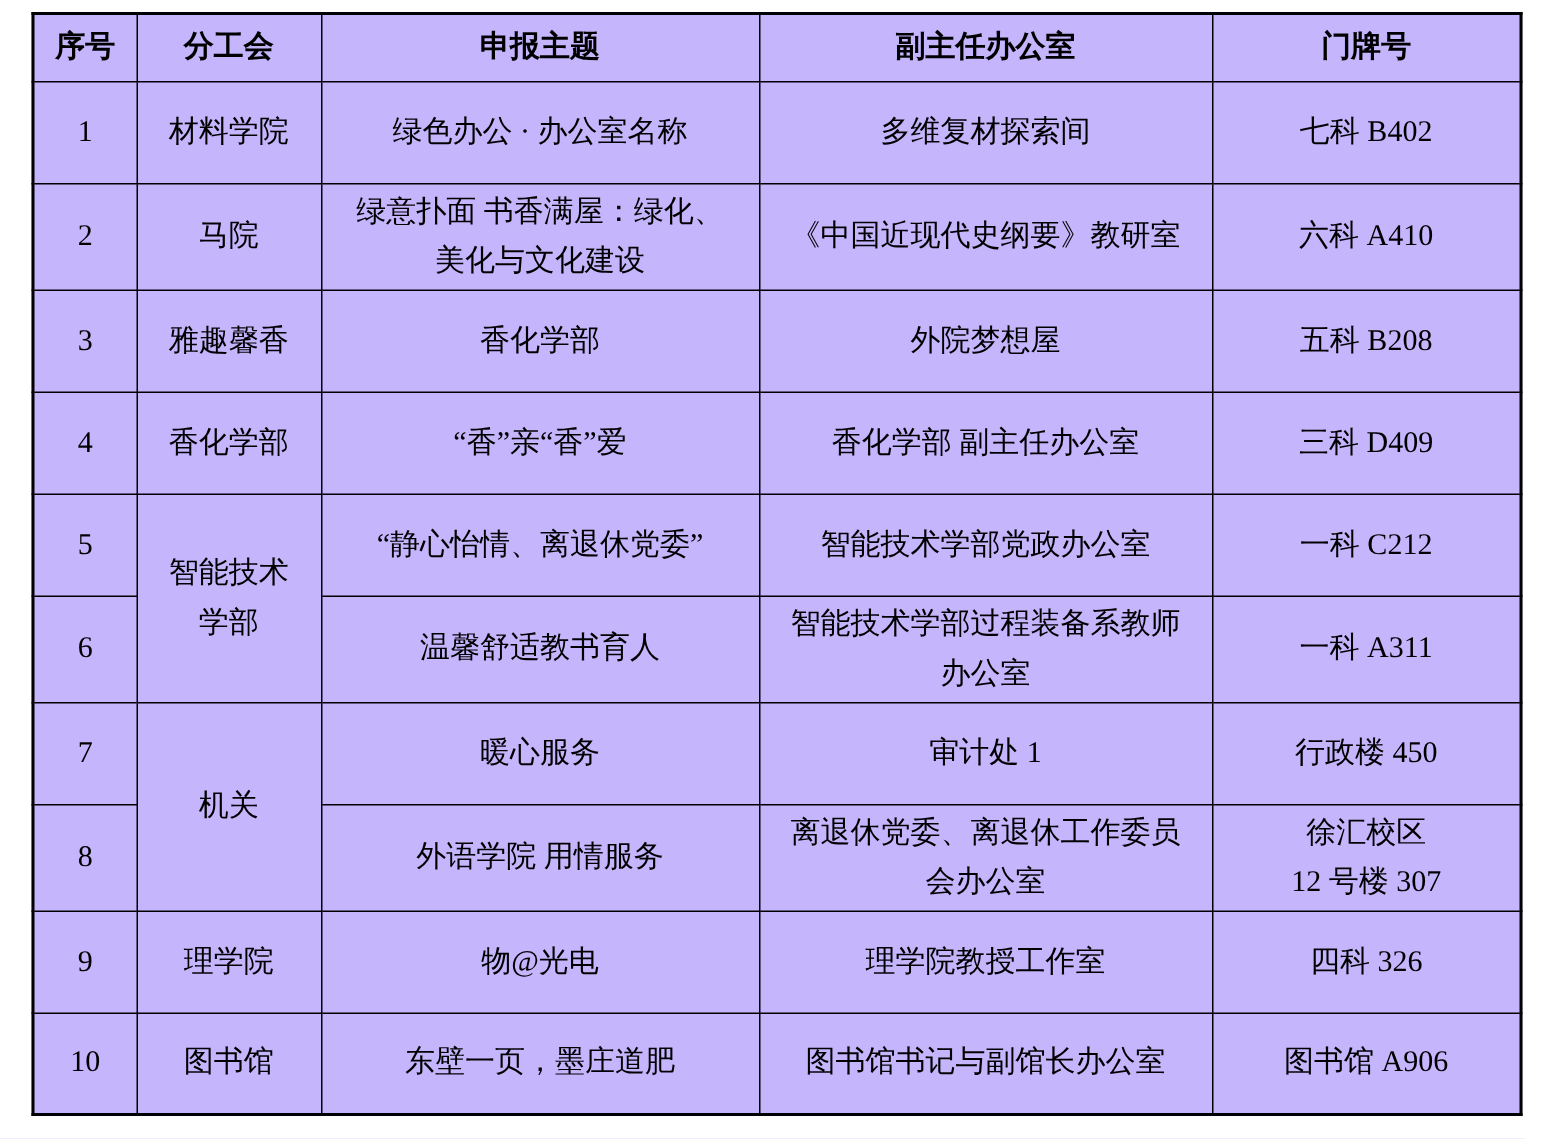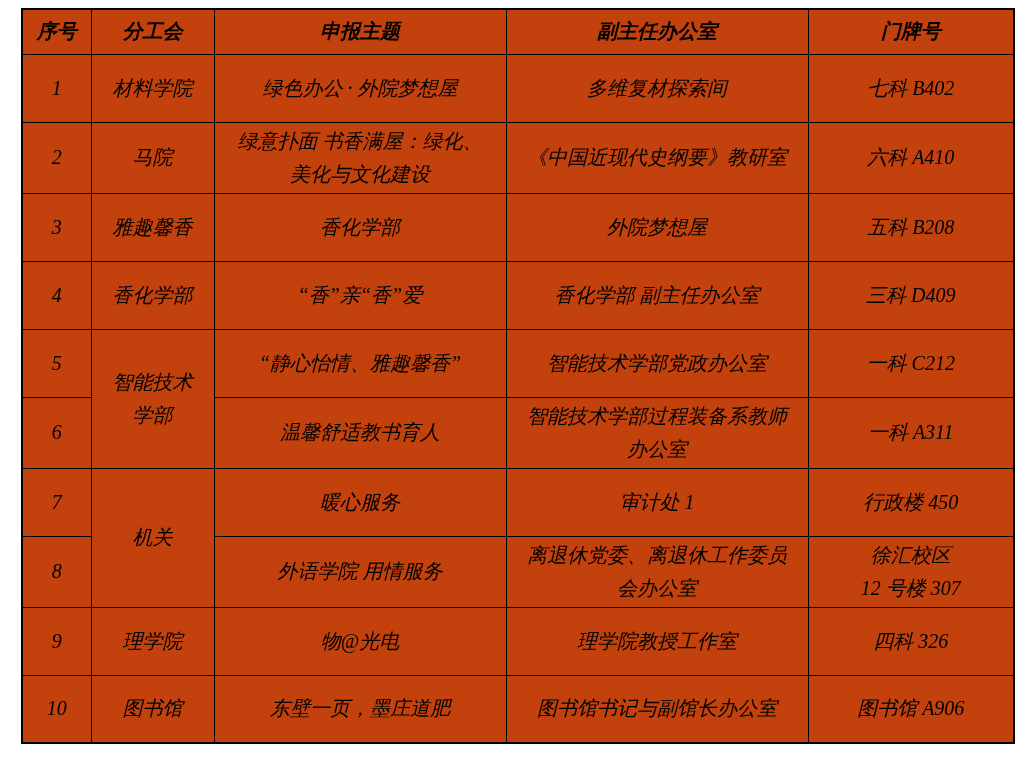--- a/index.html
+++ b/index.html
@@ -15,22 +15,21 @@
   .page {
     position: absolute;
     left: 21px;
     top: 8px;
   }
   table.doc-table {
     border-collapse: collapse;
     table-layout: fixed;
     width: 992px;
     border: 2px solid #000000;
-    background: #c2410c;
-    font-style: italic;
+    background: #c4b5fd;
   }
   .doc-table th,
   .doc-table td {
     border: 1px solid #000000;
     text-align: center;
     vertical-align: middle;
     font-size: 20px;
     line-height: 1.65;
     white-space: pre-line;
     overflow: hidden;
@@ -68,21 +67,21 @@
         <th>分工会</th>
         <th>申报主题</th>
         <th>副主任办公室</th>
         <th>门牌号</th>
       </tr>
     </thead>
     <tbody>
       <tr class="data-row">
         <td>1</td>
         <td>材料学院</td>
-        <td>绿色办公 · 外院梦想屋</td>
+        <td>绿色办公 · 办公室名称</td>
         <td>多维复材探索间</td>
         <td>七科 B402</td>
       </tr>
       <tr class="data-row">
         <td>2</td>
         <td>马院</td>
         <td>绿意扑面 书香满屋：绿化、美化与文化建设</td>
         <td>《中国近现代史纲要》教研室</td>
         <td>六科 A410</td>
       </tr>
@@ -96,21 +95,21 @@
       <tr class="data-row">
         <td>4</td>
         <td>香化学部</td>
         <td>“香”亲“香”爱</td>
         <td>香化学部 副主任办公室</td>
         <td>三科 D409</td>
       </tr>
       <tr class="data-row">
         <td>5</td>
         <td rowspan="2">智能技术学部</td>
-        <td>“静心怡情、雅趣馨香”</td>
+        <td>“静心怡情、离退休党委”</td>
         <td>智能技术学部党政办公室</td>
         <td>一科 C212</td>
       </tr>
       <tr class="data-row">
         <td>6</td>
         <td>温馨舒适教书育人</td>
         <td>智能技术学部过程装备系教师办公室</td>
         <td>一科 A311</td>
       </tr>
       <tr class="data-row">

